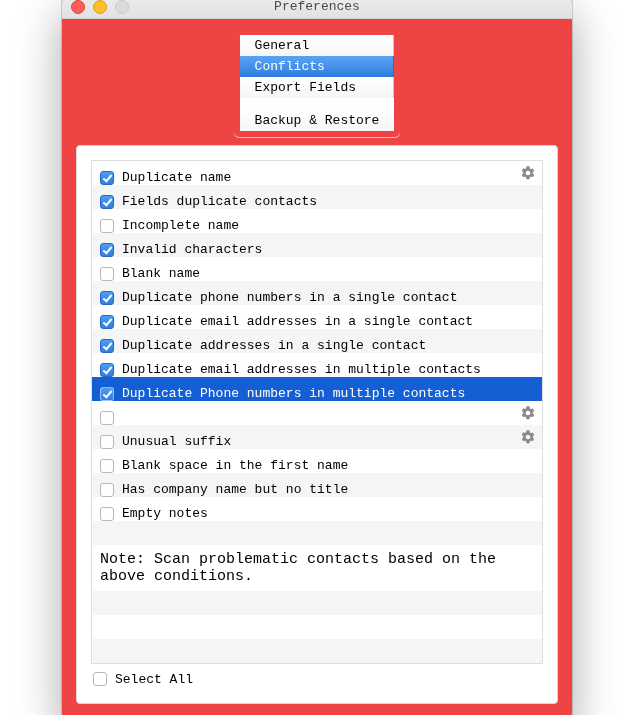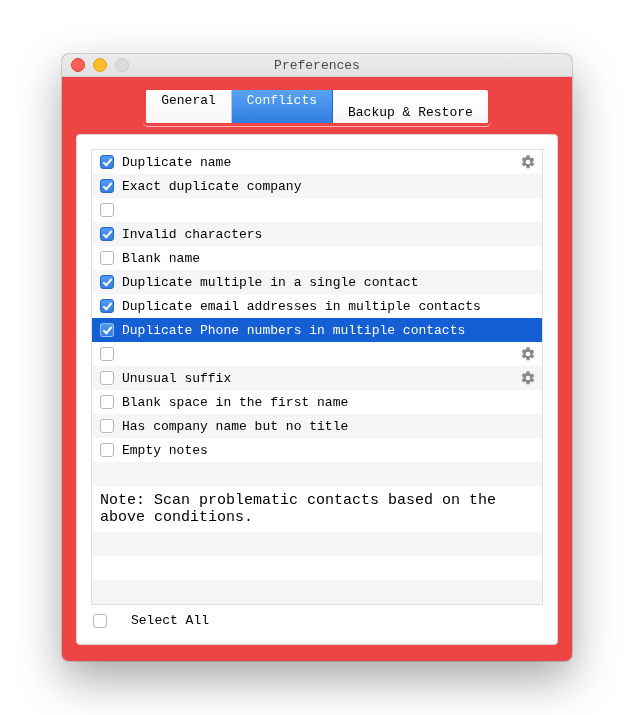--- a/index.html
+++ b/index.html
@@ -34,25 +34,26 @@
   .tl.red{background:#ff5f57;border:1px solid #e24238;}
   .tl.yel{background:#ffbd2e;border:1px solid #e1a116;}
   .tl.gray{background:#dcdcdc;border:1px solid #c8c8c8;}
   .title{
     position:absolute;left:0;right:0;text-align:center;
     font-size:13px;color:#4a4a4a;
   }
   .tabs-area{padding:10px 0 8px;display:flex;justify-content:center;}
   .seg{
     display:flex;
-    border:3px solid #ef4444;
+    border:6px solid #ef4444;
     border-radius:5px;
     overflow:hidden;
     background:#fff;
     box-shadow:0 1px 0 rgba(255,255,255,.6);
+    flex-direction:column;
   }
   .seg .tab{
     padding:3px 15px;
     font-size:13px;
     border-right:1px solid #c7c7c7;
     background:linear-gradient(#fff,#f6f6f6);
     cursor:default;
   }
   .seg .tab:last-child{border-right:none;margin-top:12px;}
   .seg .tab.active{
@@ -65,21 +66,21 @@
     border:1px solid #d8d8d8;
     border-radius:4px;
     background:#fff;
     padding:14px;
   }
   .list{
     border:1px solid #dedede;
   }
   .row{
     display:flex;
-    align-items:center;
+    align-items:flex-end;
     height:24px;
     padding:0 8px;
     font-size:13px;
     background:#fff;
     position:relative;
   }
   .row:nth-child(even){background:#f4f5f6;}
   .row.selected{background:#155fd4;color:#fff;}
   .chk{
     width:14px;height:14px;
@@ -111,21 +112,20 @@
     color:#8a8a8a;
   }
   .row .label{flex:1 1 auto;white-space:nowrap;overflow:hidden;}
   .note-row{
     padding:6px 8px;
     font-size:15px;
   }
   .footer{
     display:flex;align-items:center;
     padding:8px 2px 2px;
-    gap:16px;
   }
   .footer .chk{margin-right:8px;}
   svg.gear-svg{width:16px;height:16px;display:block;}
 </style>
 </head>
 <body>
 
 <div class="win">
   <div class="titlebar">
     <div class="traffic">
@@ -133,53 +133,63 @@
       <div class="tl yel"></div>
       <div class="tl gray"></div>
     </div>
     <div class="title">Preferences</div>
   </div>
 
   <div class="tabs-area">
     <div class="seg" id="seg">
         <div class="tab">General</div>
         <div class="tab active">Conflicts</div>
+        <div class="tab">Export Fields</div>
         <div class="tab">Backup &amp; Restore</div>
       </div>
   </div>
 
   <div class="content-frame">
     <div class="list" id="list">
         <div class="row">
           <span class="chk on"></span>
           <span class="label">Duplicate name</span>
           <span class="gear">
             <svg class="gear-svg" viewBox="0 0 24 24" fill="currentColor">
               <path d="M19.14,12.94a7,7,0,0,0,.05-.94,7,7,0,0,0-.05-.94l2.03-1.58a.5.5,0,0,0,.12-.64l-1.92-3.32a.5.5,0,0,0-.6-.22l-2.39.96a7.07,7.07,0,0,0-1.62-.94l-.36-2.54A.5.5,0,0,0,13.9,2h-3.8a.5.5,0,0,0-.49.42L9.25,4.96a7.07,7.07,0,0,0-1.62.94l-2.39-.96a.5.5,0,0,0-.6.22L2.72,8.48a.5.5,0,0,0,.12.64l2.03,1.58a7,7,0,0,0,0,1.88L2.84,14.16a.5.5,0,0,0-.12.64l1.92,3.32a.5.5,0,0,0,.6.22l2.39-.96a7.07,7.07,0,0,0,1.62.94l.36,2.54a.5.5,0,0,0,.49.42h3.8a.5.5,0,0,0,.49-.42l.36-2.54a7.07,7.07,0,0,0,1.62-.94l2.39.96a.5.5,0,0,0,.6-.22l1.92-3.32a.5.5,0,0,0-.12-.64ZM12,15.5A3.5,3.5,0,1,1,15.5,12,3.5,3.5,0,0,1,12,15.5Z"></path>
             </svg>
           </span>
         </div>
         <div class="row">
           <span class="chk on"></span>
-          <span class="label">Exact duplicate company</span>
-        </div>
-        <div class="row">
-          <span class="chk"></span>
+          <span class="label">Fields duplicate contacts</span>
+        </div>
+        <div class="row">
+          <span class="chk"></span>
+          <span class="label">Incomplete name</span>
         </div>
         <div class="row">
           <span class="chk on"></span>
           <span class="label">Invalid characters</span>
         </div>
         <div class="row">
           <span class="chk"></span>
           <span class="label">Blank name</span>
         </div>
         <div class="row">
           <span class="chk on"></span>
-          <span class="label">Duplicate multiple in a single contact</span>
+          <span class="label">Duplicate phone numbers in a single contact</span>
+        </div>
+        <div class="row">
+          <span class="chk on"></span>
+          <span class="label">Duplicate email addresses in a single contact</span>
+        </div>
+        <div class="row">
+          <span class="chk on"></span>
+          <span class="label">Duplicate addresses in a single contact</span>
         </div>
         <div class="row">
           <span class="chk on"></span>
           <span class="label">Duplicate email addresses in multiple contacts</span>
         </div>
         <div class="row selected">
           <span class="chk on"></span>
           <span class="label">Duplicate Phone numbers in multiple contacts</span>
         </div>
         <div class="row">

